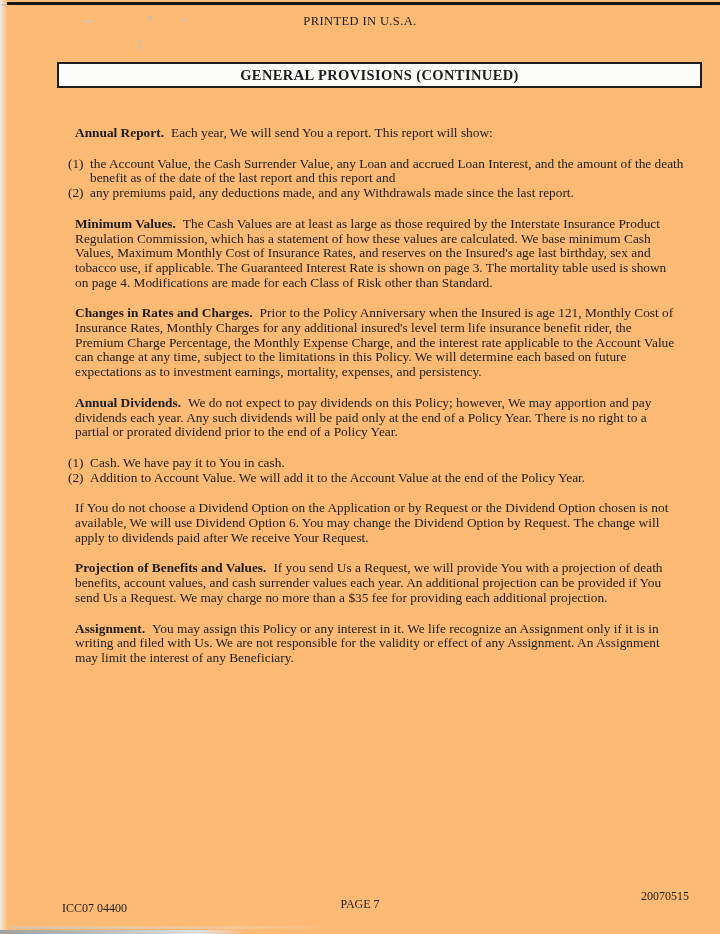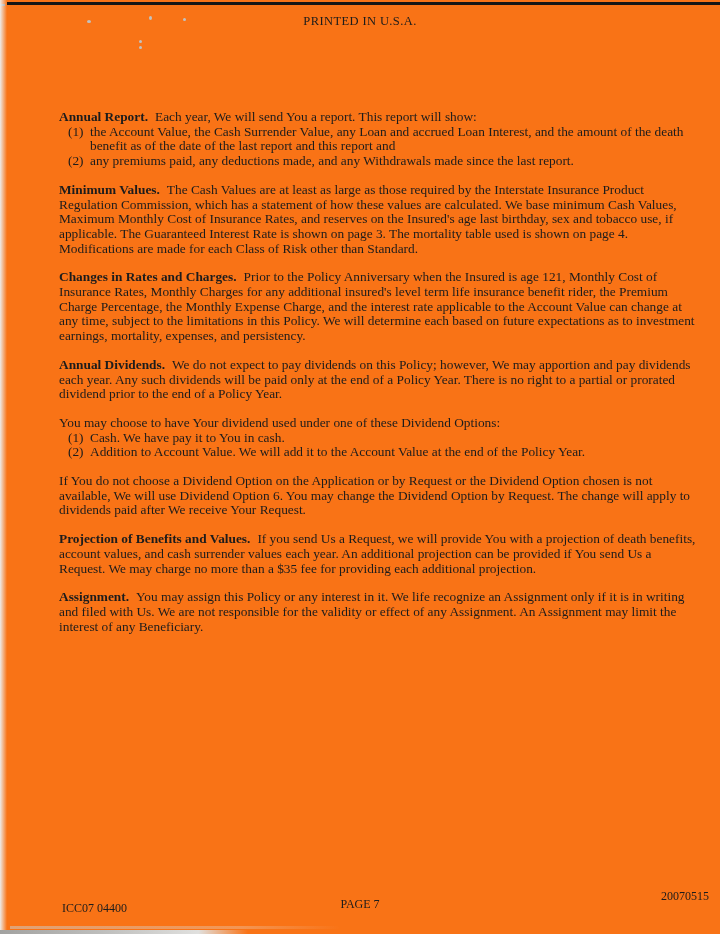--- a/index.html
+++ b/index.html
@@ -1,18 +1,18 @@
 <!DOCTYPE html>
 <html><head>
 <meta charset="utf-8">
 <style>
   html, body { margin:0; padding:0; background:#ffffff; }
   .page {
     position:relative; width:720px; height:934px;
-    background:#f97316;
+    background:#fdba74;
     font-family:"Liberation Serif","DejaVu Serif",serif;
     color:#1c1c1c;
     overflow:hidden;
   }
 
   
   .top-edge-bar { position:absolute; top:2px; left:7px; width:713px; height:3px; background:#161616; }
   .top-edge-dot { position:absolute; top:4px; left:0; width:5px; height:2px; background:#9a9a9a; }
   .left-edge-strip { position:absolute; left:0; top:0; width:7px; height:100%;
     background:linear-gradient(to right,#edebe9,rgba(237,235,233,0)); }
@@ -34,48 +34,51 @@
   
   .title-box { position:absolute; left:57px; top:62px; width:641px; height:22px;
     border:2px solid #1d1d1d; background:#fcfcfa;
     display:flex; align-items:center; justify-content:center; }
   .title-box span { font-weight:bold; font-size:14.5px; letter-spacing:0.4px; }
 
   
   .content { position:absolute; left:59px; top:110px; width:638px;
     font-size:13.35px; line-height:14.7px; }
   .block { margin:0 0 14px 0; }
-  .block p { margin:0; }
+  .block p { margin:16px; }
   .h { font-weight:bold; margin-right:7px; }
   .list { margin:0; }
   .li { display:flex; }
   .num { flex:0 0 22px; margin-left:9px; }
   .li-text { flex:1; }
 
   
   .footer-left  { position:absolute; left:62px;  top:901px; font-size:12px; }
   .footer-center{ position:absolute; left:0; width:100%; text-align:center; top:897px; font-size:12px; }
-  .footer-right { position:absolute; left:661px; top:889px; font-size:12px; }
+  .footer-right { position:absolute; left:641px; top:889px; font-size:12px; }
 </style>
 </head>
 <body>
 
 <div class="page">
 
   <div class="top-edge-bar"></div>
   <div class="top-edge-dot"></div>
   <div class="left-edge-strip"></div>
   <div class="smudge s1"></div>
   <div class="smudge s2"></div>
   <div class="smudge s3"></div>
   <div class="smudge s4"></div>
   <div class="smudge s5"></div>
 
   <div class="printed-line">PRINTED IN U.S.A.</div>
 
+  <div class="title-box">
+    <span>GENERAL PROVISIONS (CONTINUED)</span>
+  </div>
 
   <div class="content">
 
     <div class="block">
       <p><span class="h">Annual Report.</span><span>Each year, We will send You a report. This report will show:</span></p>
       <div class="list">
         <div class="li">
           <span class="num">(1)</span>
           <span class="li-text">the Account Value, the Cash Surrender Value, any Loan and accrued Loan Interest, and the amount of the death benefit as of the date of the last report and this report and</span>
         </div>
@@ -92,21 +95,20 @@
 
     <div class="block">
       <p><span class="h">Changes in Rates and Charges.</span><span>Prior to the Policy Anniversary when the Insured is age 121, Monthly Cost of Insurance Rates, Monthly Charges for any additional insured's level term life insurance benefit rider, the Premium Charge Percentage, the Monthly Expense Charge, and the interest rate applicable to the Account Value can change at any time, subject to the limitations in this Policy. We will determine each based on future expectations as to investment earnings, mortality, expenses, and persistency.</span></p>
     </div>
 
     <div class="block">
       <p><span class="h">Annual Dividends.</span><span>We do not expect to pay dividends on this Policy; however, We may apportion and pay dividends each year. Any such dividends will be paid only at the end of a Policy Year. There is no right to a partial or prorated dividend prior to the end of a Policy Year.</span></p>
     </div>
 
     <div class="block">
-      <p><span>You may choose to have Your dividend used under one of these Dividend Options:</span></p>
       <div class="list">
         <div class="li">
           <span class="num">(1)</span>
           <span class="li-text">Cash. We have pay it to You in cash.</span>
         </div>
         <div class="li">
           <span class="num">(2)</span>
           <span class="li-text">Addition to Account Value. We will add it to the Account Value at the end of the Policy Year.</span>
         </div>
       </div>

